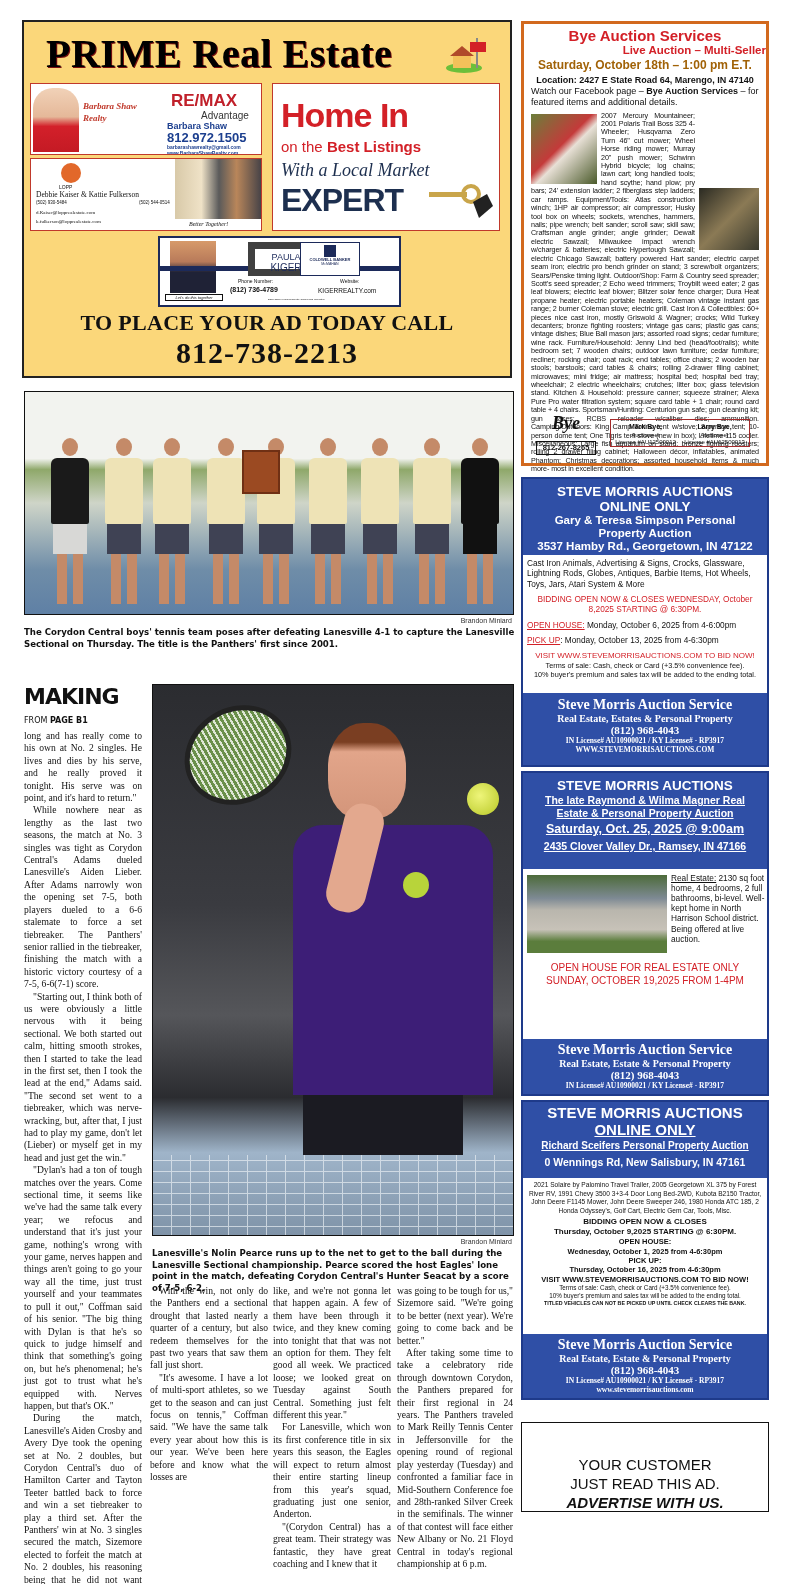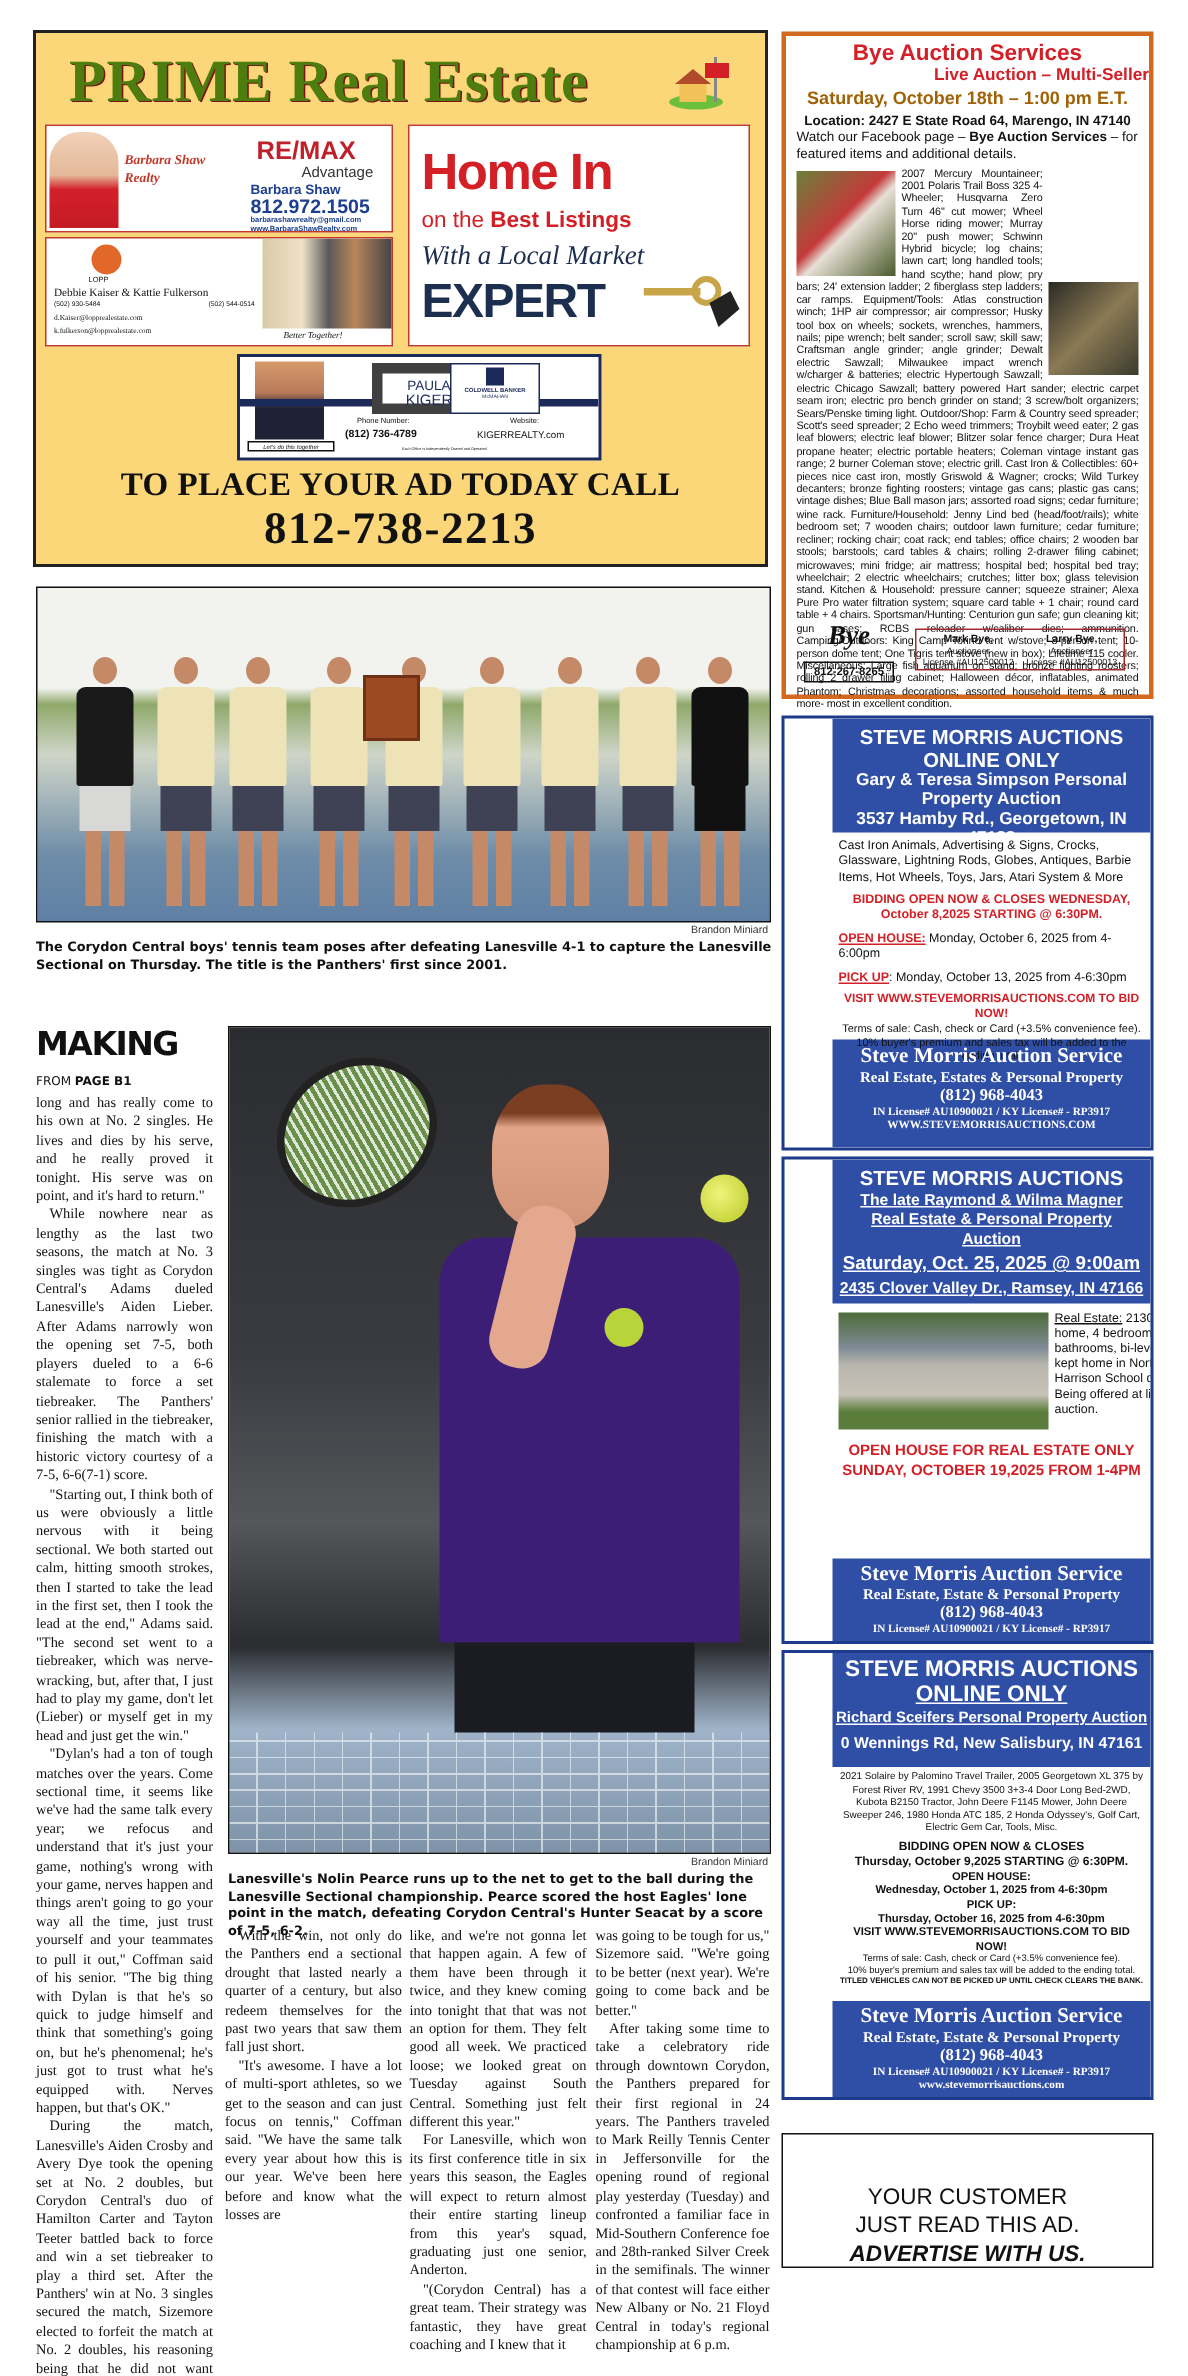--- a/index.html
+++ b/index.html
@@ -1,21 +1,21 @@
 <!DOCTYPE html>
 <html><head>
 <meta charset="utf-8">
 <style>
   * { box-sizing: border-box; margin: 0; padding: 0; }
   body { width: 792px; height: 1584px; background: #ffffff; position: relative; overflow: hidden; font-family: "Liberation Serif", serif; color: #111; }
   .abs { position: absolute; }
 
   
   #prime { left: 22px; top: 20px; width: 490px; height: 358px; background: #fbd77a; border: 2px solid #222; }
-  #prime .title { position: absolute; left: 22px; top: 8px; font-family: "Liberation Serif", serif; font-weight: bold; font-size: 40px; color: #4d7c0f; letter-spacing: 0.5px; text-shadow: 1px 1px 0 #7a1010; }
+  #prime .title { position: absolute; left: 22px; top: 8px; font-family: "Liberation Serif", serif; font-weight: bold; font-size: 40px; color: #000000; letter-spacing: 0.5px; text-shadow: 1px 1px 0 #7a1010; }
   #prime .house { position: absolute; left: 420px; top: 12px; width: 44px; height: 40px; }
   .card { position: absolute; background: #fff; border: 1px solid #c0392b; overflow: hidden; font-family: "Liberation Sans", sans-serif; }
   #shaw { left: 6px; top: 61px; width: 232px; height: 72px; }
   #kaiser { left: 6px; top: 136px; width: 232px; height: 73px; }
   #homein { left: 248px; top: 61px; width: 228px; height: 148px; }
   #kiger { left: 134px; top: 214px; width: 243px; height: 71px; border: 2px solid #1c2a5a; }
   .photo-ph { position: absolute; background: linear-gradient(160deg,#c9a07a,#8a5a3a); }
   .call1 { position: absolute; left: 0; width: 100%; top: 288px; text-align: center; font-family: "Liberation Serif", serif; font-weight: bold; font-size: 22px; color: #111; letter-spacing: 0.3px; }
   .call2 { position: absolute; left: 0; width: 100%; top: 314px; text-align: center; font-family: "Liberation Serif", serif; font-weight: bold; font-size: 30px; color: #111; letter-spacing: 1px; }
 
@@ -30,24 +30,24 @@
   #bye .img1 { float: left; width: 66px; height: 70px; margin: 2px 4px 2px 0; background: linear-gradient(135deg,#6b7f3a,#c43a3a 45%,#e8e0d6 55%,#4a5a2a); }
   #bye .img2 { float: right; width: 60px; height: 62px; margin: 2px 0 2px 4px; background: linear-gradient(135deg,#2a2a22,#8b7a55 50%,#3a3a2e); }
   #bye .footer { position: absolute; left: 6px; right: 6px; bottom: 6px; height: 44px; }
   #bye .logo { position: absolute; left: 10px; top: 0; width: 52px; height: 28px; text-align: center; font-family: "Liberation Serif", serif; font-style: italic; font-weight: bold; font-size: 18px; }
   #bye .phone { position: absolute; left: 6px; top: 28px; width: 60px; height: 14px; border: 1.5px solid #111; font-size: 7.5px; font-weight: bold; text-align: center; line-height: 12px; }
   #bye .auct { position: absolute; left: 80px; top: 6px; width: 140px; height: 28px; border: 1px solid #a52a2a; display: flex; }
   #bye .auct div { flex: 1; text-align: center; font-size: 6px; line-height: 1.25; padding-top: 3px; }
   #bye .auct b { font-size: 7px; display: block; }
 
   
-  .sm { position: absolute; left: 521px; width: 248px; background: #fff; border: 2px solid #1e3a8a; font-family: "Liberation Sans", sans-serif; overflow: hidden; padding-left: 32px; }
+  .sm { position: absolute; left: 521px; width: 248px; background: #fff; border: 2px solid #1e3a8a; font-family: "Liberation Sans", sans-serif; overflow: hidden; }
   .sm .top { background: #2f4fa6; color: #fff; text-align: center; font-weight: bold; }
   .sm .bot { background: #2f4fa6; color: #fff; text-align: center; font-family: "Liberation Serif", serif; font-weight: bold; }
-  .sm .red { color: #d32027; font-weight: bold; text-align: center; }
+  .sm .red { color: #d32027; font-weight: normal; text-align: center; }
   .u { text-decoration: underline; }
 
   #sm1 { top: 477px; height: 290px; }
   #sm1 .top { height: 76px; padding-top: 5px; }
   #sm1 .top .a { font-size: 13.5px; line-height: 15px; }
   #sm1 .top .b { font-size: 11.5px; line-height: 13px; }
   #sm1 .body { padding: 3px 4px; font-size: 8.3px; line-height: 1.25; height: 138px; }
   #sm1 .body p { margin-bottom: 5px; }
   #sm1 .bot { height: 72px; padding-top: 4px; }
 

